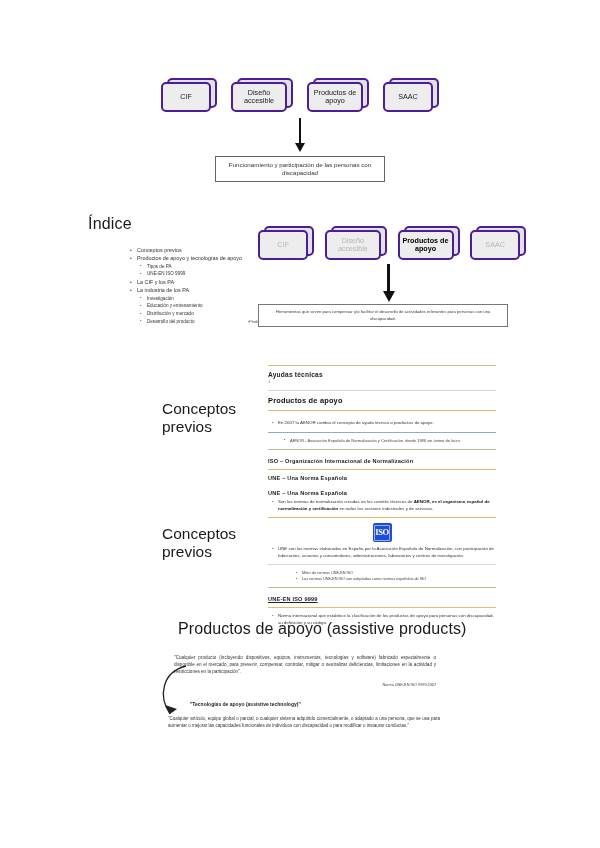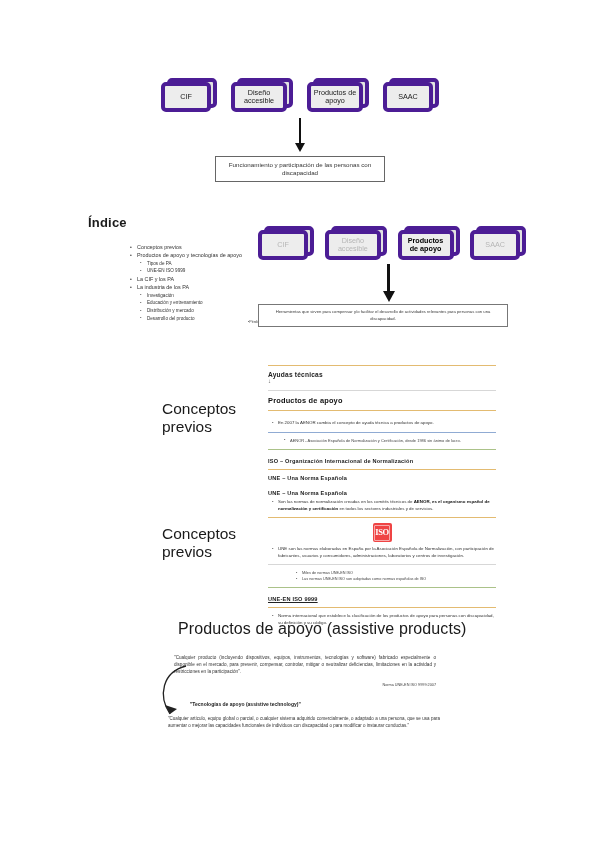--- a/index.html
+++ b/index.html
@@ -17,21 +17,21 @@
   .s1-title{
     text-align:center;font-weight:bold;font-size:12.5px;letter-spacing:.6px;
     color:#111;filter:blur(0.25px);
   }
   .card-row{
     display:flex;justify-content:center;align-items:flex-start;gap:14px;
     margin-top:18px;
   }
   .stackcard{position:relative;width:56px;height:34px;}
   .stackcard .lay{
-    position:absolute;border:4px solid #4c1d95;border-radius:5px;
+    position:absolute;border:2px solid #4c1d95;border-radius:5px;
     background:#ececec;box-sizing:border-box;
   }
   .stackcard .lay.b{left:6px;top:0;width:50px;height:30px;background:#e2e2e2;}
   .stackcard .lay.a{left:0;top:4px;width:50px;height:30px;background:#ededed;
     display:flex;align-items:center;justify-content:center;text-align:center;}
   .stackcard .lbl{
     font-size:7.2px;line-height:8.4px;color:#1a1a1a;padding:0 2px;
     filter:blur(0.22px);
   }
   .stackcard.wide{width:62px;border-radius:15px;}
@@ -49,21 +49,21 @@
   }
   .bigbox{
     margin:4px auto 0;width:170px;min-height:24px;border:1px solid #666;
     background:#fff;display:flex;align-items:center;justify-content:center;
     text-align:center;padding:4px 5px;box-sizing:border-box;
   }
   .bigbox .t{font-size:6.2px;line-height:8px;color:#333;filter:blur(0.42px);}
 
   
   #indice{position:absolute;left:88px;top:215px;width:175px;}
-  .indice-h{font-size:13px;color:#1a1a1a;font-weight:bold;letter-spacing:.2px;}
+  .indice-h{font-size:16px;color:#1a1a1a;font-weight:normal;letter-spacing:.2px;}
   .idx{margin-top:13px;}
   .idx li{list-style:none;position:relative;}
   .lvl1{font-size:5.4px;line-height:8.4px;color:#333;padding-left:9px;filter:blur(0.4px);}
   .lvl1:before{content:"\2022";position:absolute;left:2px;top:-0.5px;font-size:5px;color:#333;}
   .lvl2{font-size:4.6px;line-height:7.6px;color:#333;padding-left:19px;filter:blur(0.45px);}
   .lvl2:before{content:"\2022";position:absolute;left:12px;top:-0.5px;font-size:4.4px;color:#333;}
   .idx-note{
     position:absolute;left:160px;top:104px;width:90px;
     font-size:3.6px;line-height:6px;color:#444;filter:blur(0.5px);
   }
@@ -106,21 +106,21 @@
   .b2:before{content:"\2022";position:absolute;left:16px;top:-.4px;}
   .b3{position:relative;font-size:3.8px;line-height:6px;color:#444;padding-left:34px;filter:blur(0.5px);}
   .b3:before{content:"\2022";position:absolute;left:28px;top:-.4px;}
   .defline{font-size:5.6px;font-weight:bold;color:#222;letter-spacing:.2px;filter:blur(0.32px);}
   .defline.u{text-decoration:underline;}
   .bold-in{font-weight:bold;color:#111;}
 
   #panel2{top:490px;}
   .iso-logo-wrap{display:flex;justify-content:center;margin:3px 0 4px;}
   .iso-logo{
-    width:19px;height:19px;background:#ef4444;border-radius:2px;
+    width:19px;height:19px;background:#1d4ed8;border-radius:2px;
     display:flex;align-items:center;justify-content:center;position:relative;
   }
   .iso-logo .iso-t{
     color:#fff;font-weight:bold;font-size:8.5px;letter-spacing:-.3px;
     font-family:"Liberation Serif","DejaVu Serif",serif;line-height:9px;
   }
   .iso-logo:before{
     content:"";position:absolute;left:1.5px;top:1.5px;right:1.5px;bottom:1.5px;
     border:0.7px solid rgba(255,255,255,.55);border-radius:1px;
   }

